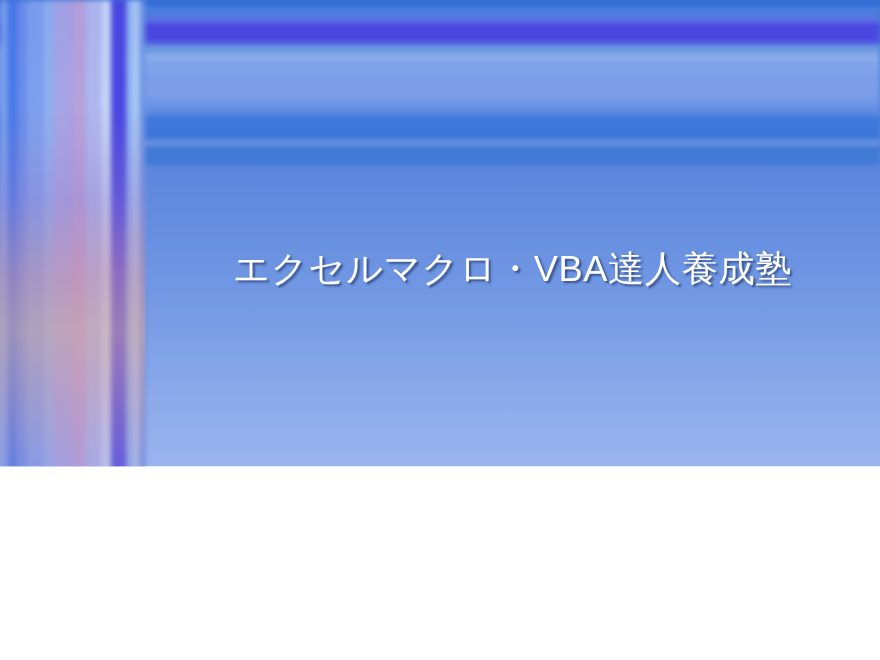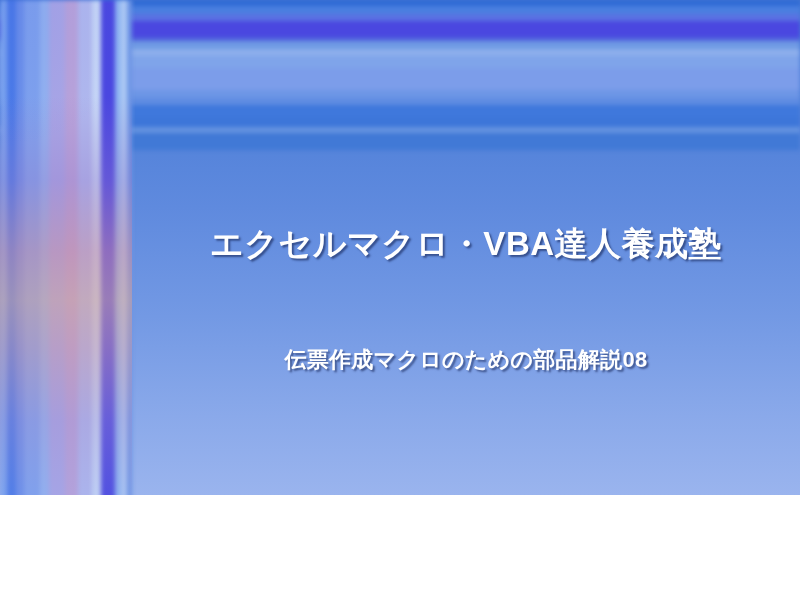--- a/index.html
+++ b/index.html
@@ -5,25 +5,24 @@
 <style>
   html, body {
     margin: 0;
     padding: 0;
     background: #ffffff;
   }
 
   #slide {
     position: relative;
     width: 800px;
-    height: 495px;
+    height: 424px;
     overflow: hidden;
     font-family: "Liberation Sans", "DejaVu Sans", sans-serif;
     background: linear-gradient(to bottom, #4277d4 0%, #5485dc 28%, #6f96e2 62%, #8facea 88%, #9cb5ee 100%);
-    font-weight: bold;
   }
 
   
   .field {
     position: absolute;
     inset: 0;
     background: linear-gradient(to bottom,
       #4276d3 0%,
       #4e7fd8 20%,
       #5f8ade 42%,
@@ -173,16 +172,15 @@
       <div class="vband" style="left: 121px; width: 6px; background: rgb(174, 201, 244);"></div>
       <div class="vband" style="left: 127px; width: 5px; background: rgb(109, 149, 228);"></div>
     </div>
 
   <div class="vwash"></div>
 
   <div class="corner-soft"></div>
 
   <div class="textblock">
     <div class="title-main">エクセルマクロ・VBA達人養成塾</div>
-    <div class="title-note">伝票作成マクロのための部品解説08</div>
   </div>
 
 </div>
 
 </body></html>

